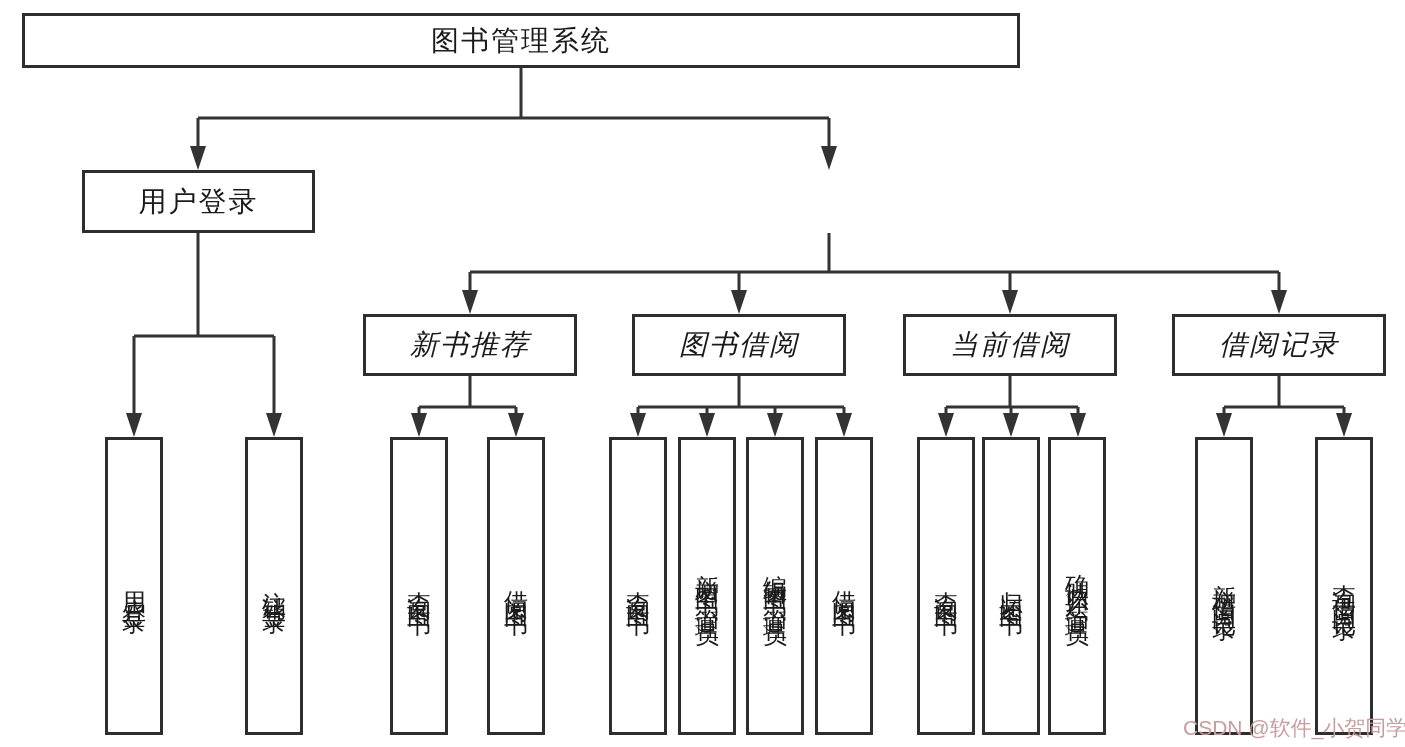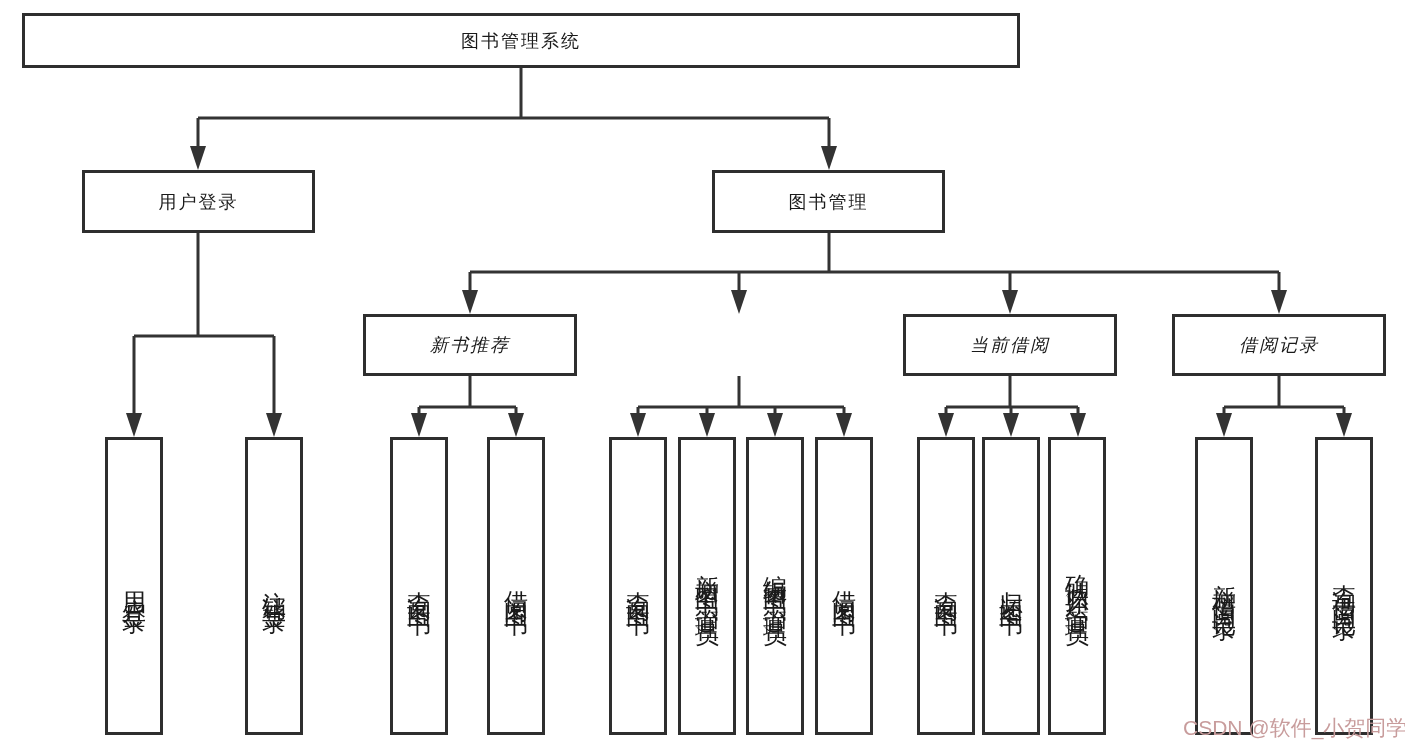--- a/index.html
+++ b/index.html
@@ -28,21 +28,21 @@
   .node {
     position: absolute;
     background: #ffffff;
     border: 3px solid var(--boxborder);
     display: flex;
     align-items: center;
     justify-content: center;
     color: #1a1a1a;
     z-index: 1;
   }
-  .hnode { font-size: 18px; letter-spacing: 2px; }
+  .hnode { font-size: 28px; letter-spacing: 2px; }
   .root  { left: 22px;  top: 13px;  width: 998px; height: 55px; }
   .l2    { top: 170px; height: 63px; width: 233px; }
   .l3    { top: 314px; height: 62px; width: 214px; font-style: italic; }
   .leaf  { top: 437px; height: 298px; width: 58px; }
   .leaf span {
     writing-mode: vertical-rl;
     font-size: 24px;
     letter-spacing: 7px;
     line-height: 50px;
     color: #1a1a1a;
@@ -88,23 +88,23 @@
     <polygon points="938,413 954,413 946,437"></polygon>
     <polygon points="1003,413 1019,413 1011,437"></polygon>
     <polygon points="1070,413 1086,413 1078,437"></polygon>
     <polygon points="1216,413 1232,413 1224,437"></polygon>
     <polygon points="1336,413 1352,413 1344,437"></polygon>
   </svg>
 
   <div class="node hnode root">图书管理系统</div>
 
   <div class="node hnode l2" style="left:82px;">用户登录</div>
-  <div class="node hnode l2" style="left:712px;">图书管理</div>
 
   <div class="node hnode l3" style="left:363px;">新书推荐</div>
+  <div class="node hnode l3" style="left:632px;">图书借阅</div>
   <div class="node hnode l3" style="left:903px;">当前借阅</div>
   <div class="node hnode l3" style="left:1172px;">借阅记录</div>
 
   <div class="node leaf" style="left:105px;">
     <span>用户登录</span>
   </div>
   <div class="node leaf" style="left:245px;">
     <span>注销登录</span>
   </div>
 

